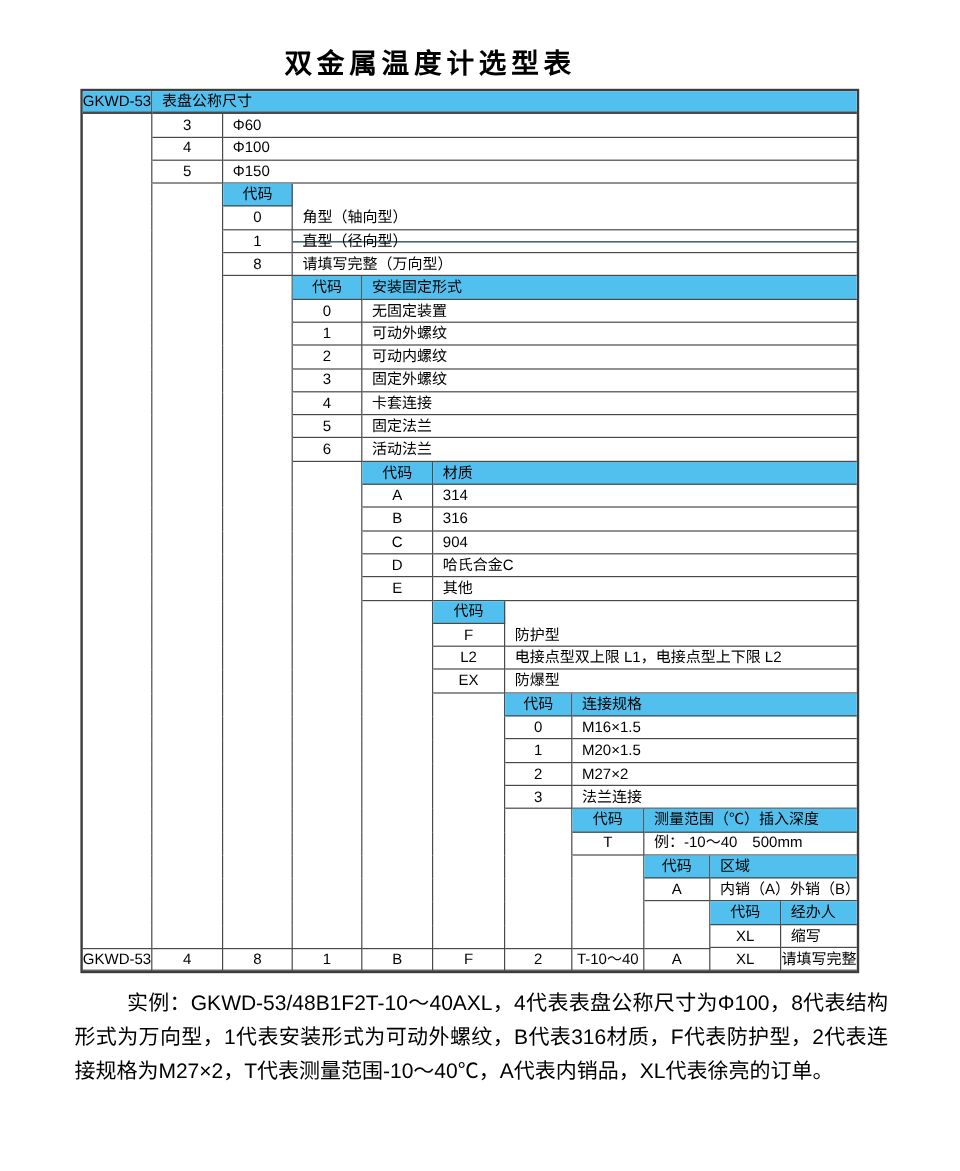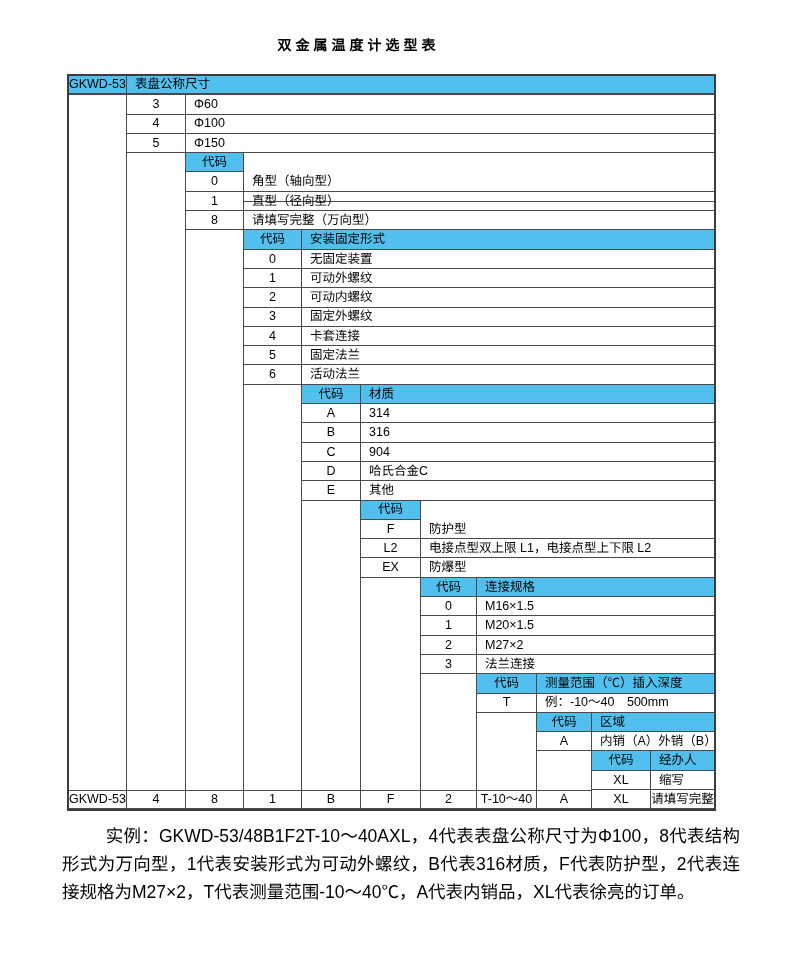--- a/index.html
+++ b/index.html
@@ -6,21 +6,21 @@
   html, body { width: 800px; height: 976px; background: #ffffff; }
   body {
     position: relative;
     font-family: "Liberation Sans", sans-serif;
     color: #000;
   }
   .page-title {
     position: absolute;
     top: 34px; left: 0; width: 717px;
     text-align: center;
-    font-size: 14px;
+    font-size: 23px;
     font-weight: 700;
     letter-spacing: 4px;
     font-family: Liberation Serif, serif;
   }
   .tbl {
     position: absolute;
     left: 67px; top: 74px;
     display: grid;
     grid-template-columns: 58px 59px 58px 58px 59px 60px 56px 60px 55px 59px 63px;
     grid-auto-rows: 19.3px;

